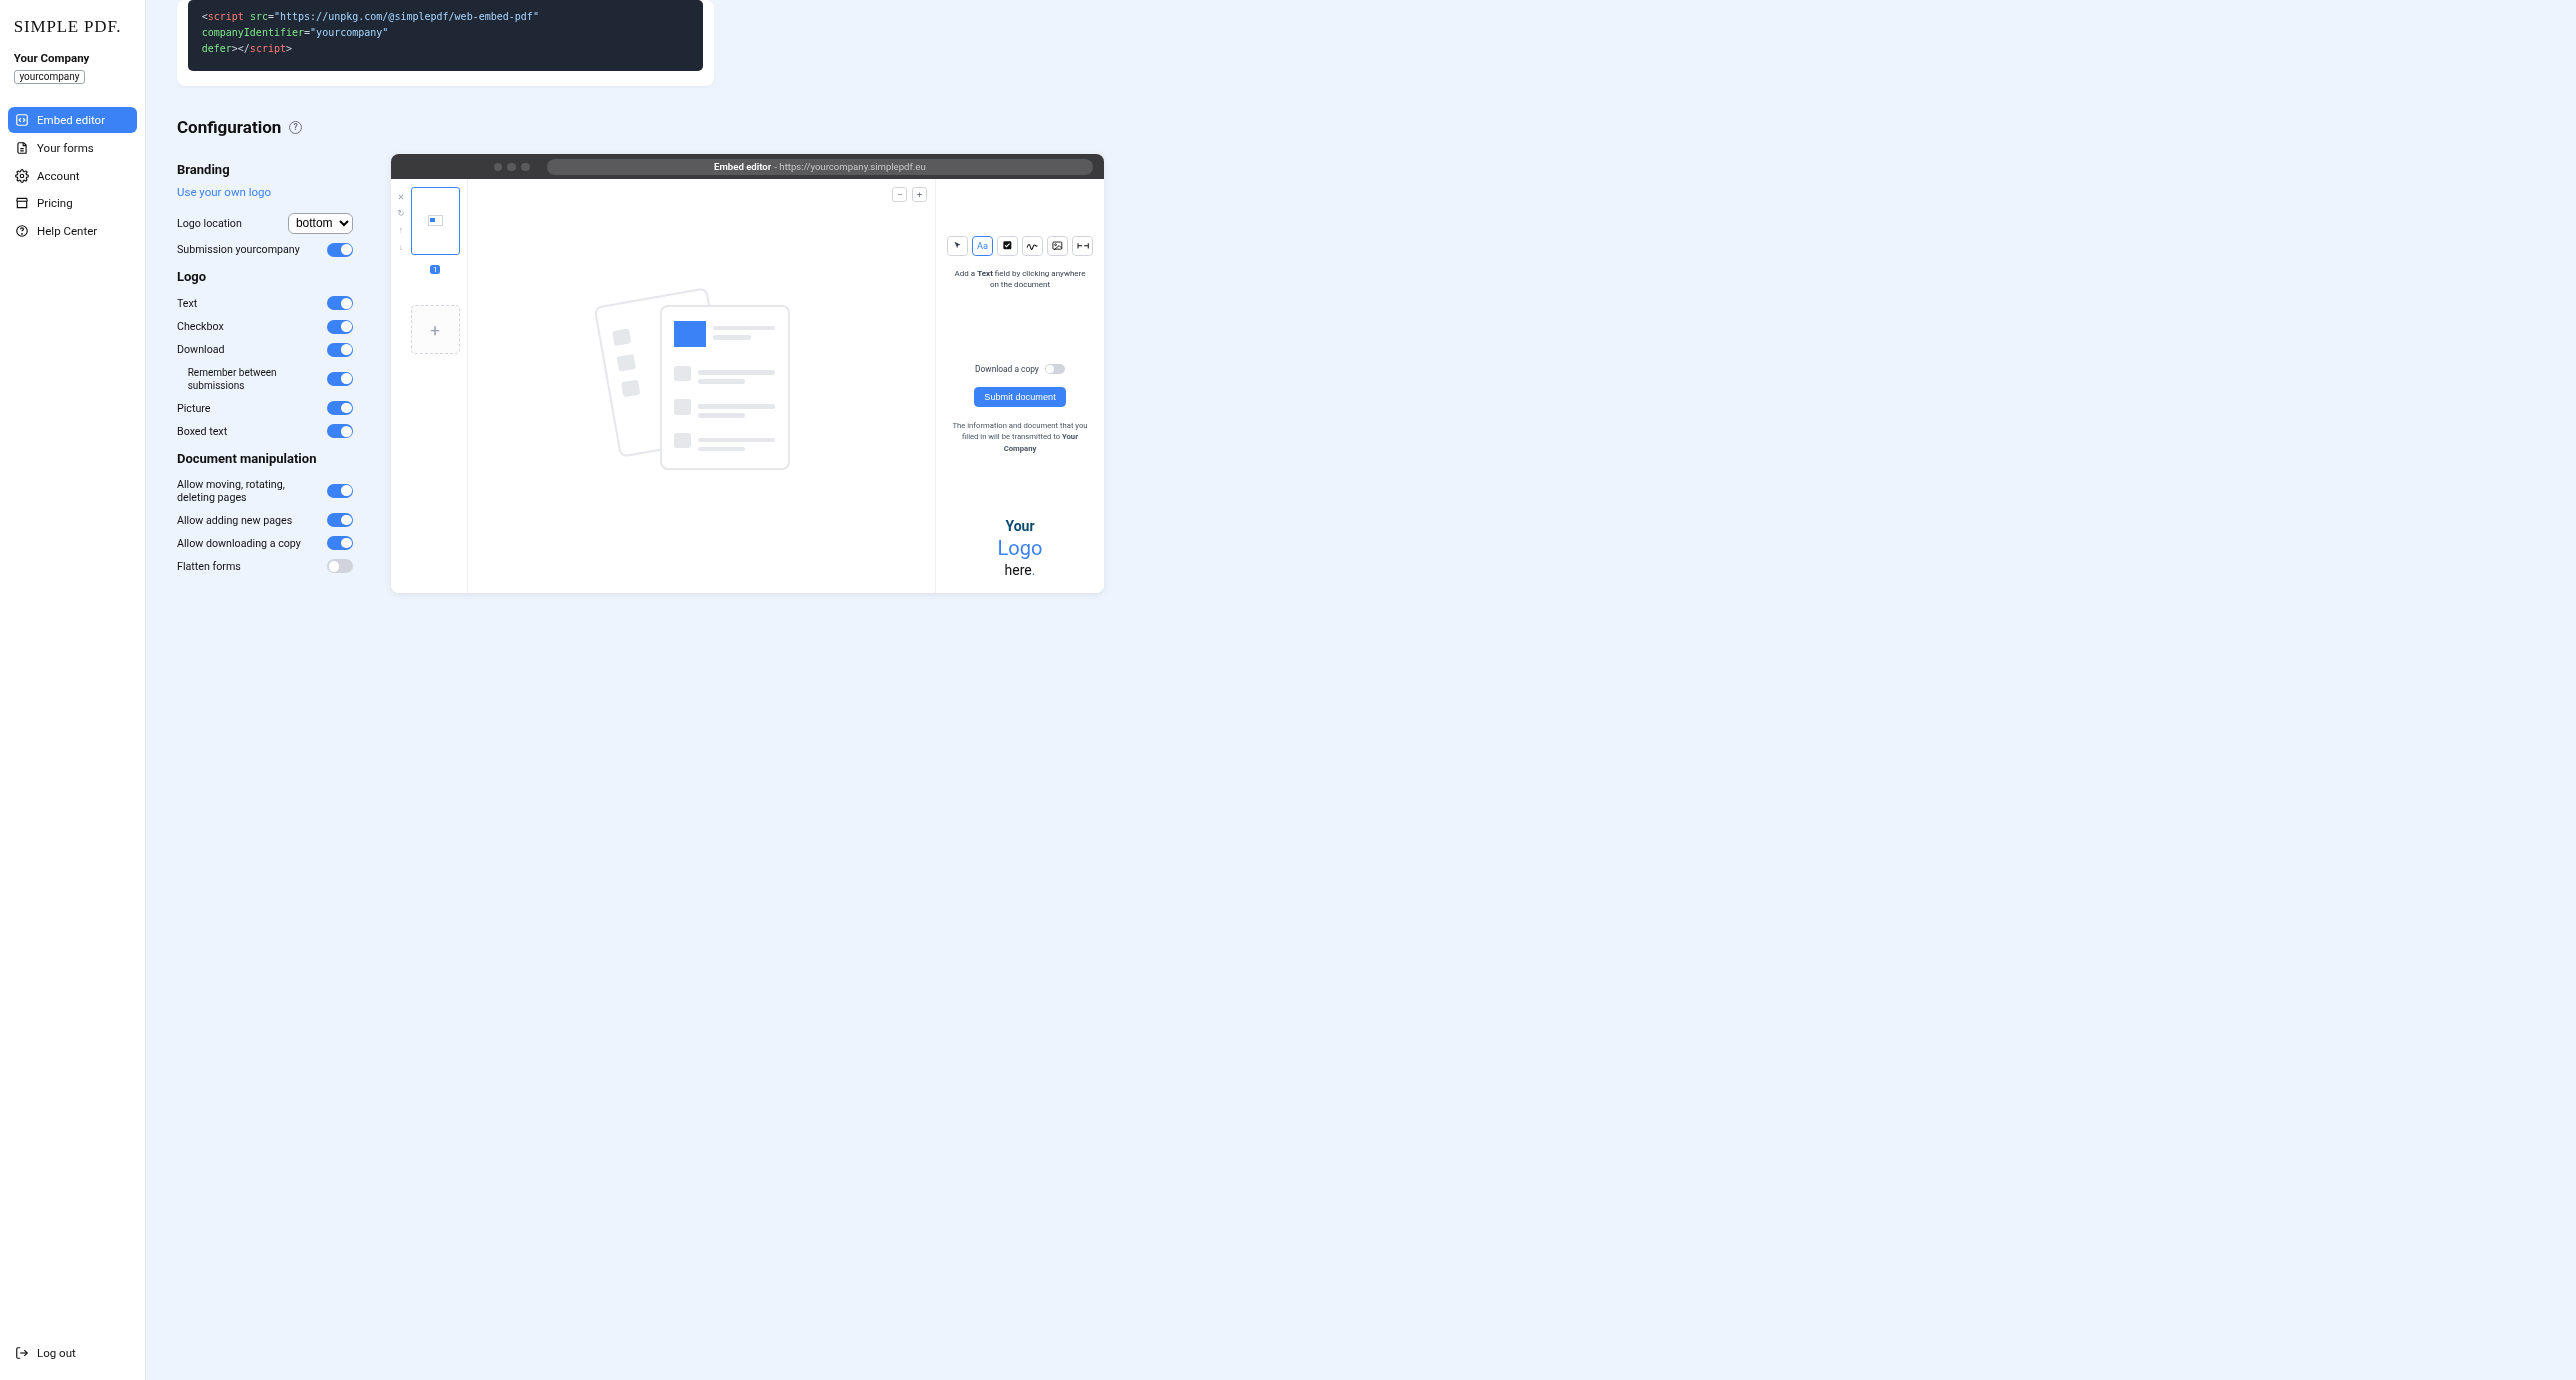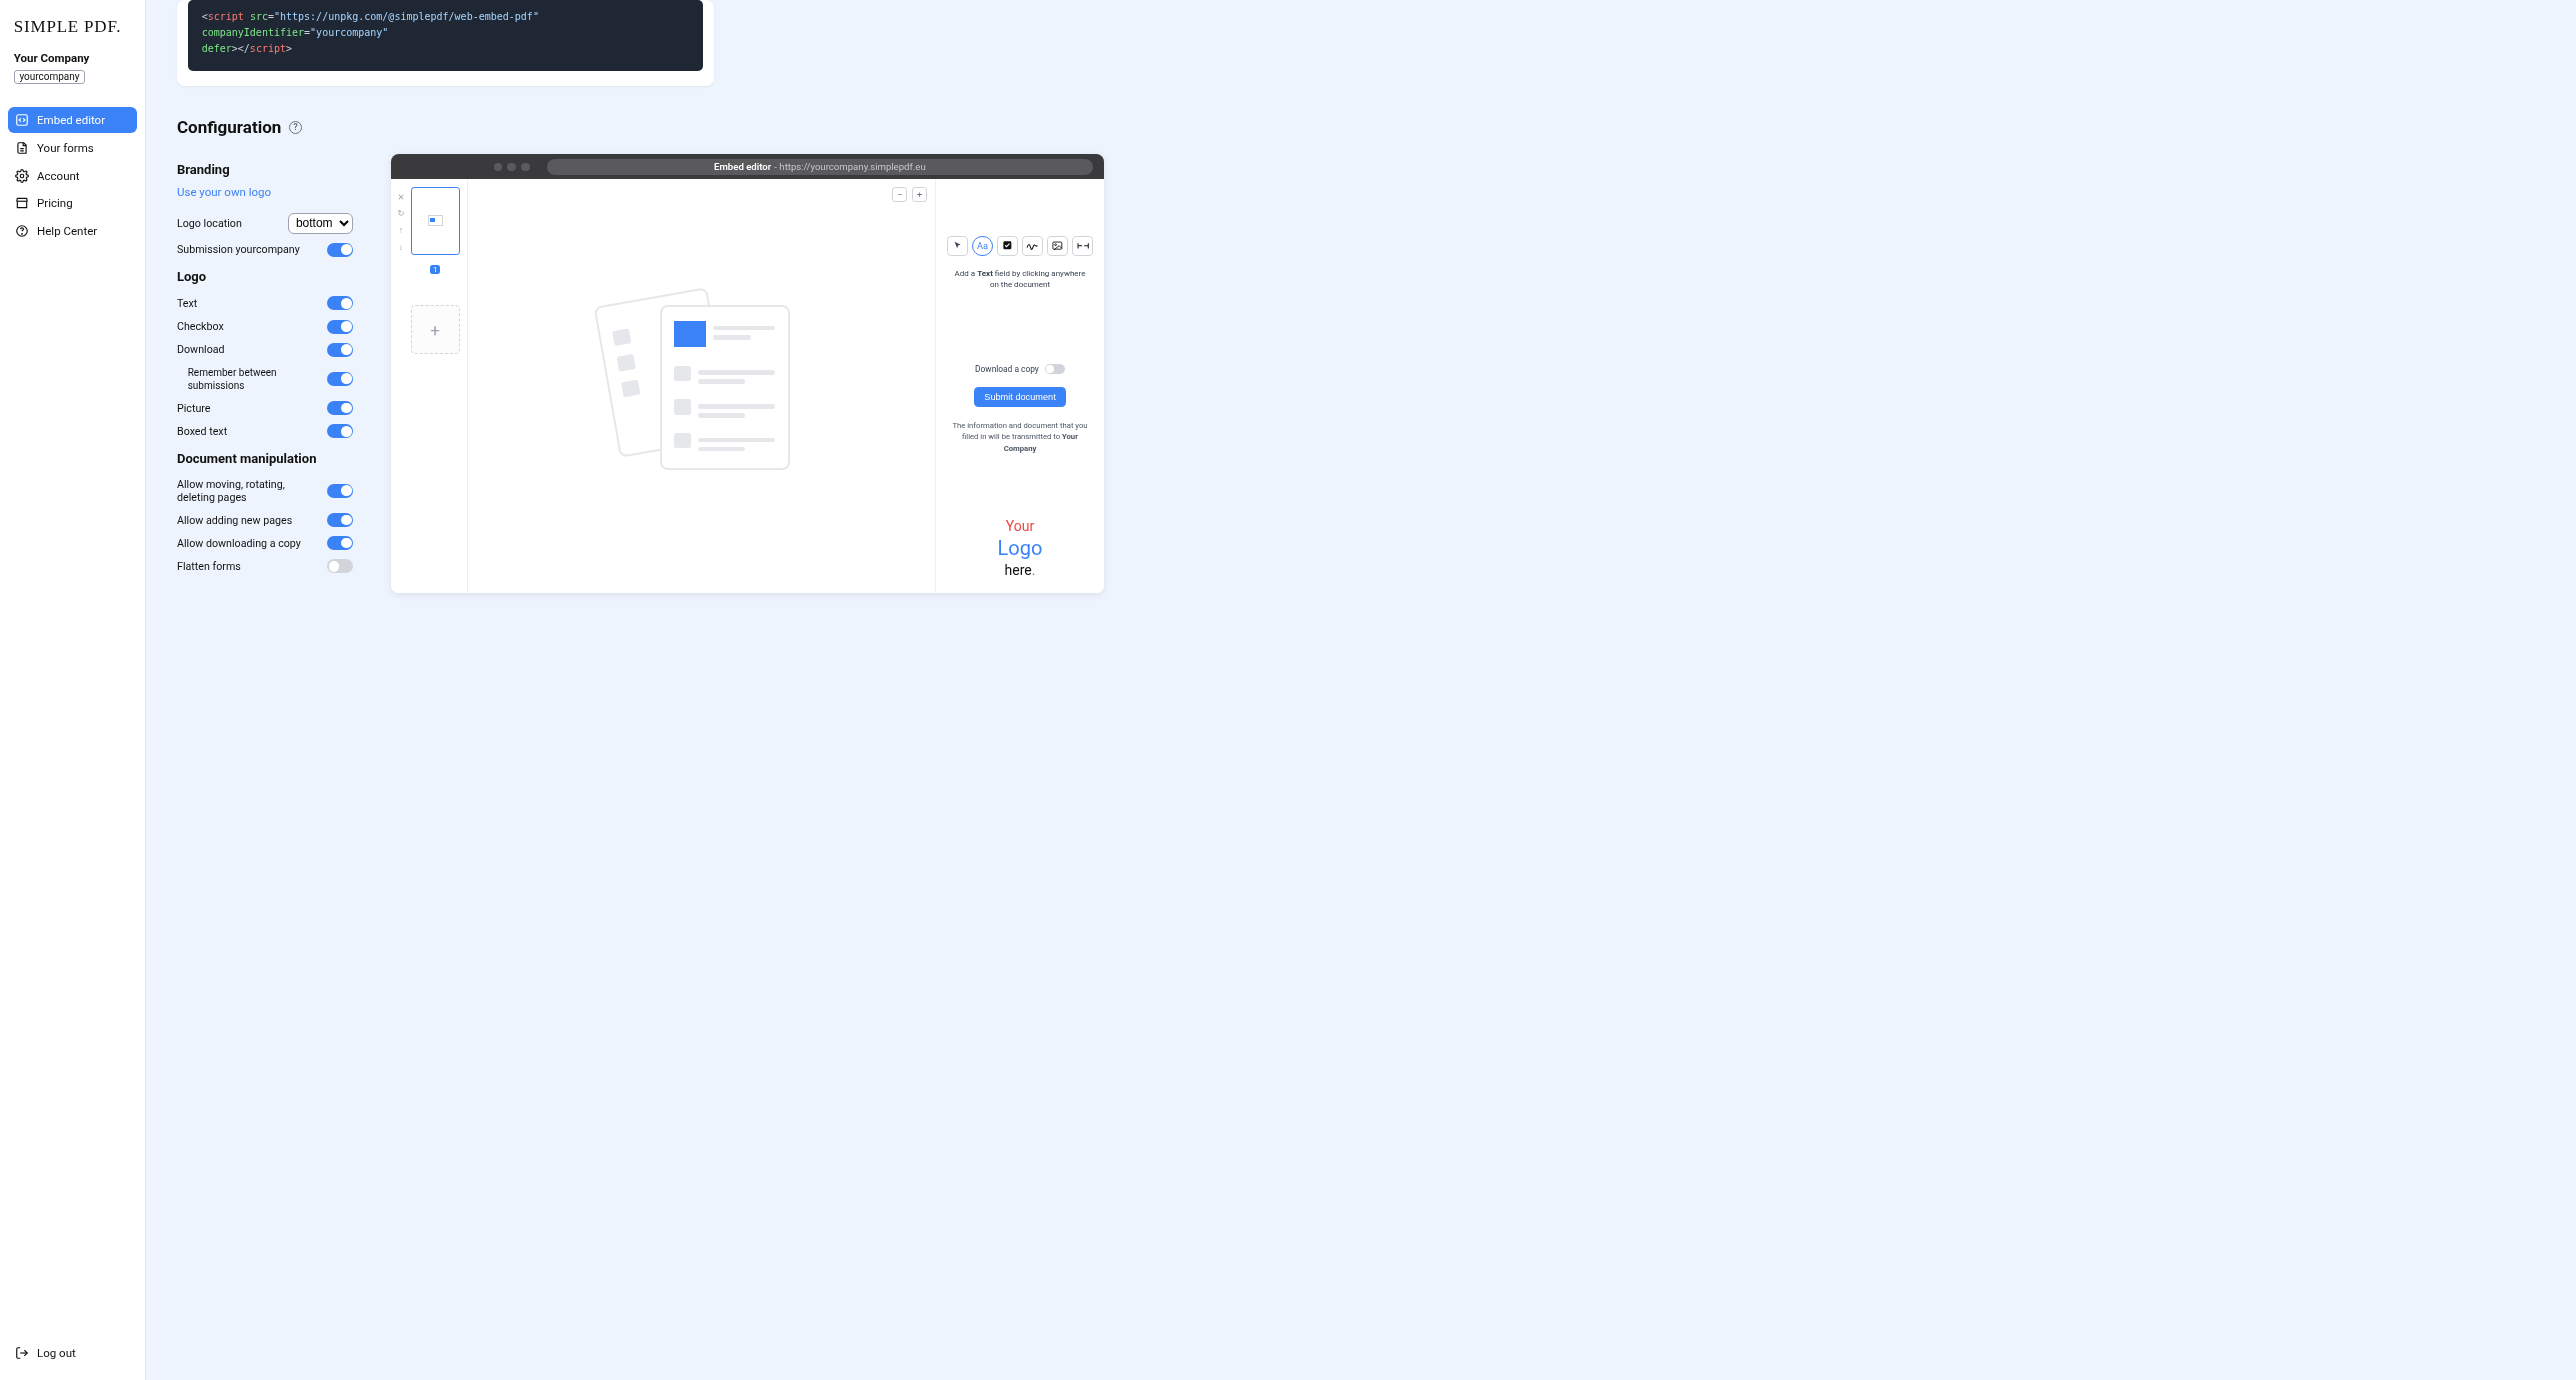--- a/index.html
+++ b/index.html
@@ -192,30 +192,30 @@
   
   .inspector{
     width:169px;border-left:0.8px solid #eef0f3;padding:10.7px 10.7px 14px;display:flex;flex-direction:column;gap:12.3px;
     font-size:8.4px;color:#374151;
   }
   .tool-row{display:flex;gap:3.8px;justify-content:center;margin-top:46px;}
   .tool-btn{
     width:21.5px;height:20px;border:0.8px solid #d1d5db;border-radius:3.8px;display:flex;align-items:center;justify-content:center;
     background:#fff;cursor:pointer;font-size:9.2px;
   }
-  .tool-btn.active{border-color:#3b82f6;color:#3b82f6;border-radius:10px;}
+  .tool-btn.active{border-color:#3b82f6;color:#3b82f6;}
   .hint{text-align:center;font-size:8px;color:#374151;line-height:1.4;padding:0 4.6px;}
   .hint b{font-weight:700;}
   .dl-row{display:flex;justify-content:center;align-items:center;gap:6.1px;margin-top:61px;font-size:8.4px;}
   .submit-btn{
     align-self:center;background:#3b82f6;color:#fff;border:none;border-radius:4.6px;padding:5.4px 10.7px;font-size:9.2px;cursor:pointer;
   }
   .disclaimer{text-align:center;font-size:7.7px;color:#4b5563;line-height:1.5;padding:0 3.1px;}
   .logo-spot{margin-top:auto;text-align:center;font-size:14px;line-height:1.3;}
-  .logo-spot .l1{color:#ef4444;font-weight:400;}
+  .logo-spot .l1{color:#0c4a6e;font-weight:700;}
   .logo-spot .l2{color:#3b82f6;font-weight:400;font-size:20px;}
   .logo-spot .l3{color:#111;font-weight:400;}
   .logo-spot .dot{color:#3b82f6;}
 
 </style>
 </head>
 <body>
 
 <aside class="sidebar">
   <div class="brand">SIMPLE PDF.</div>

